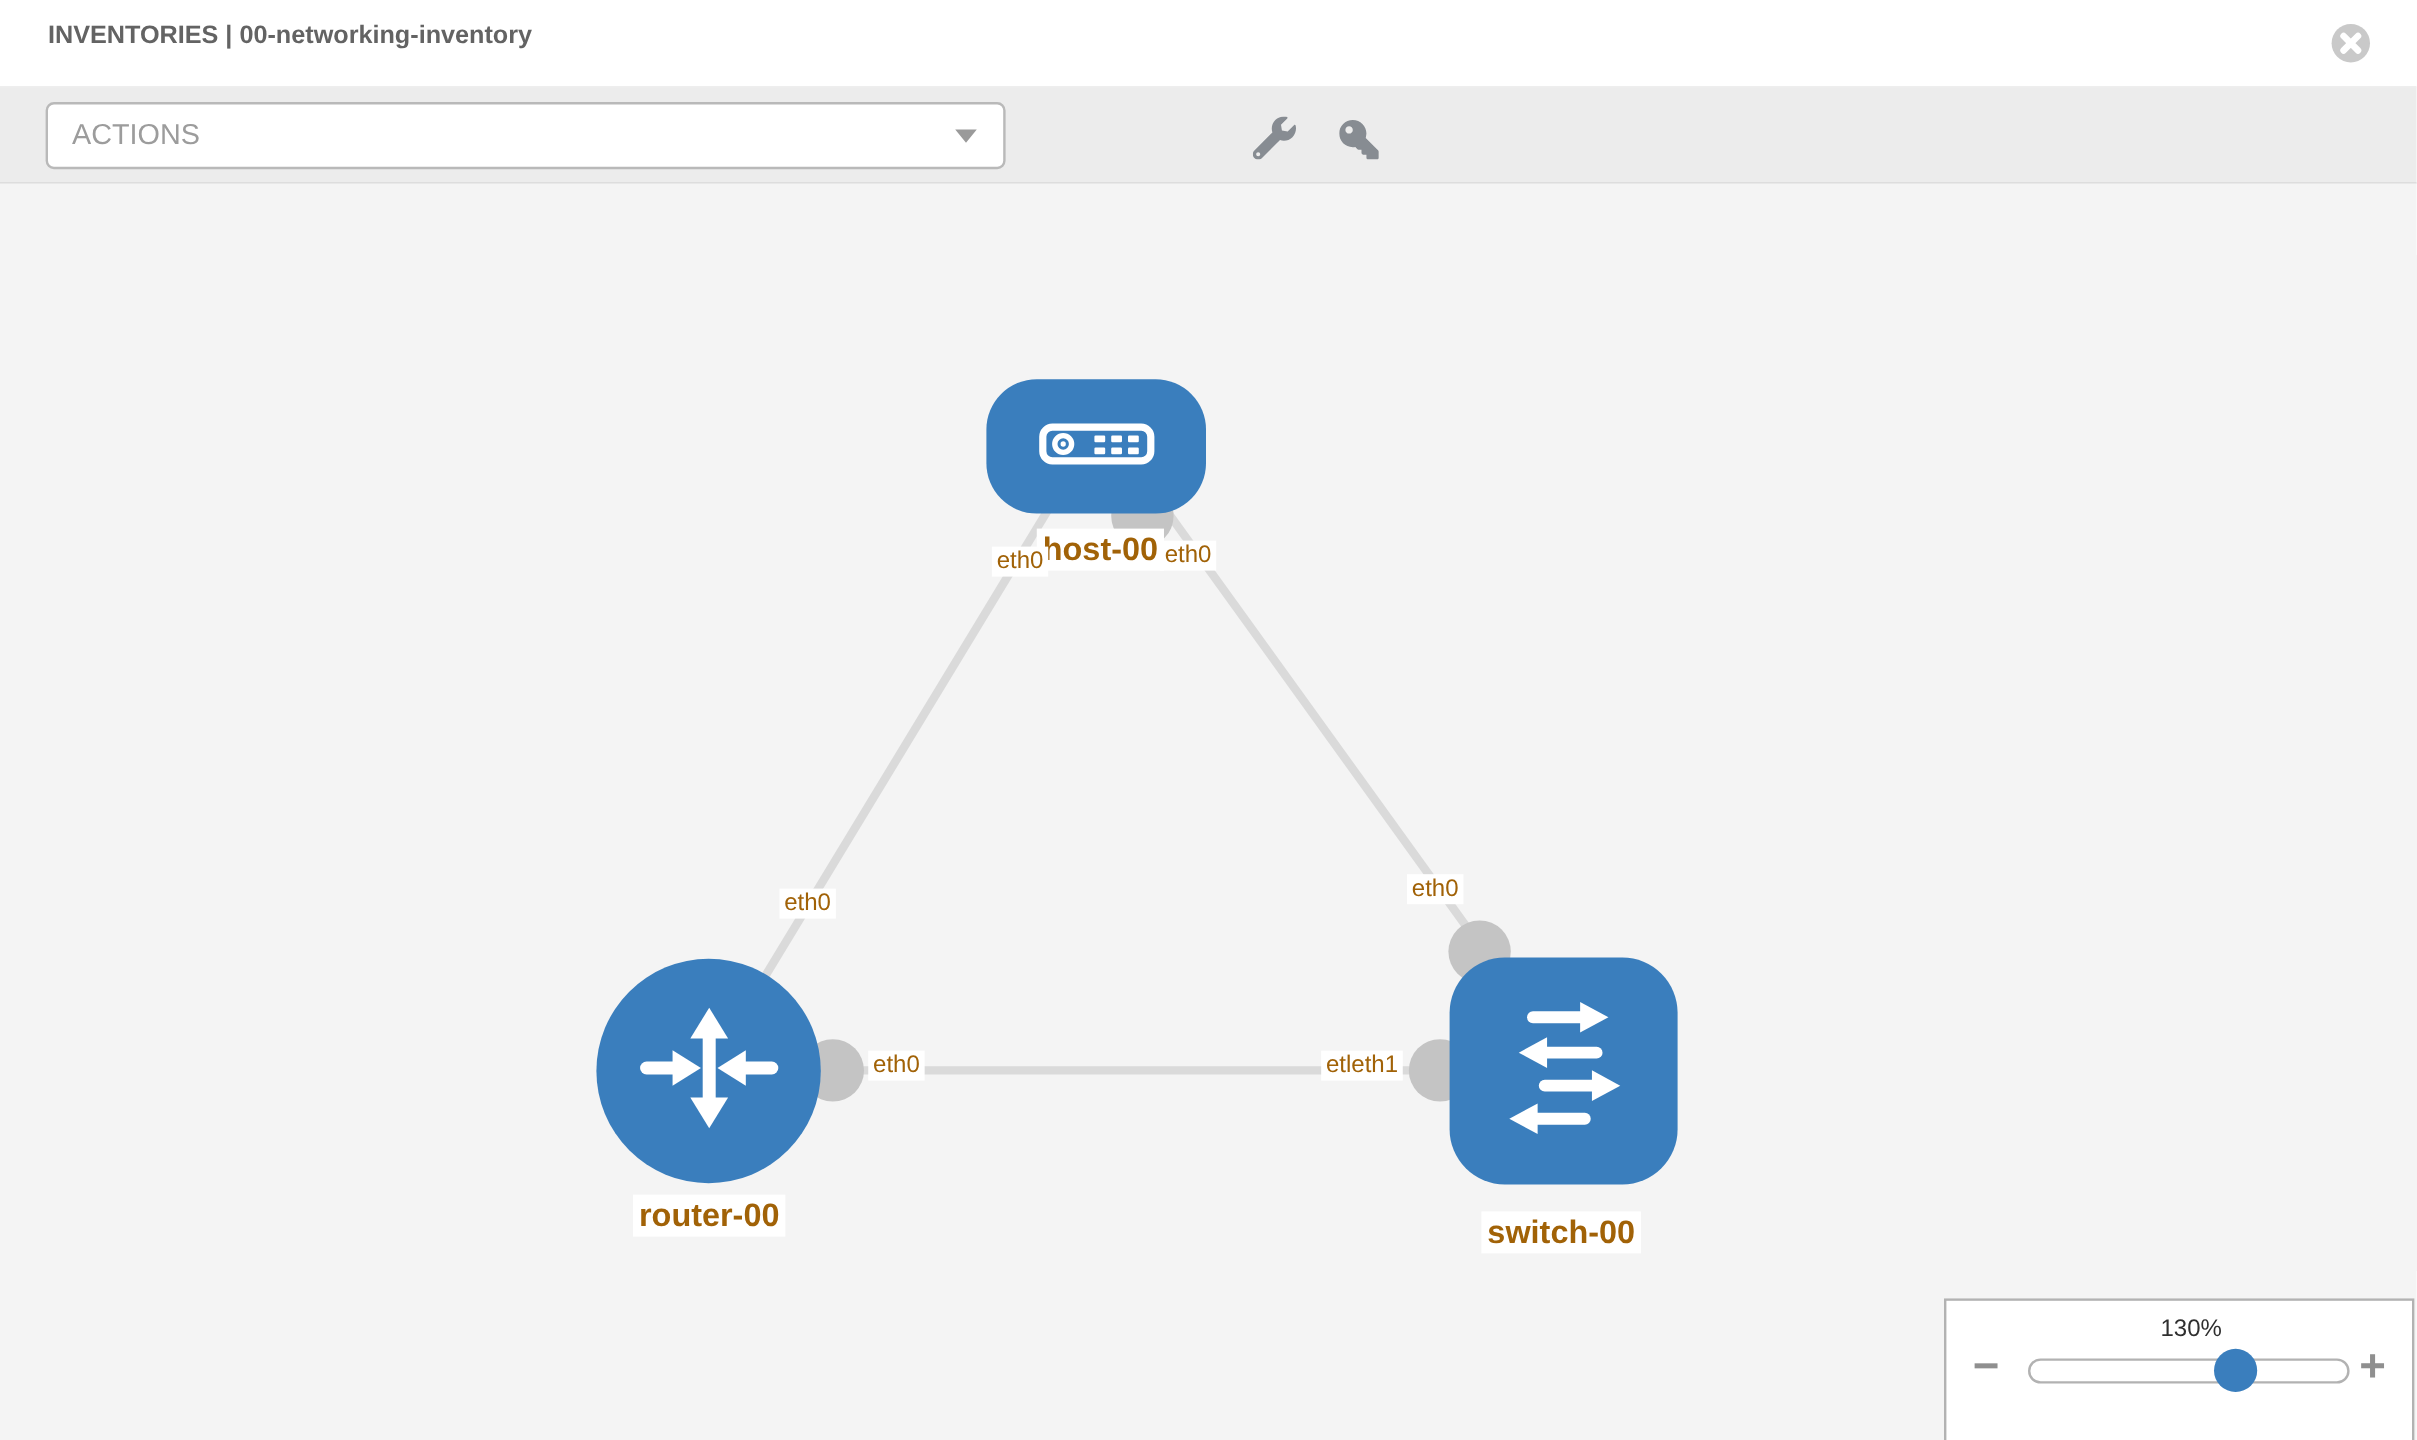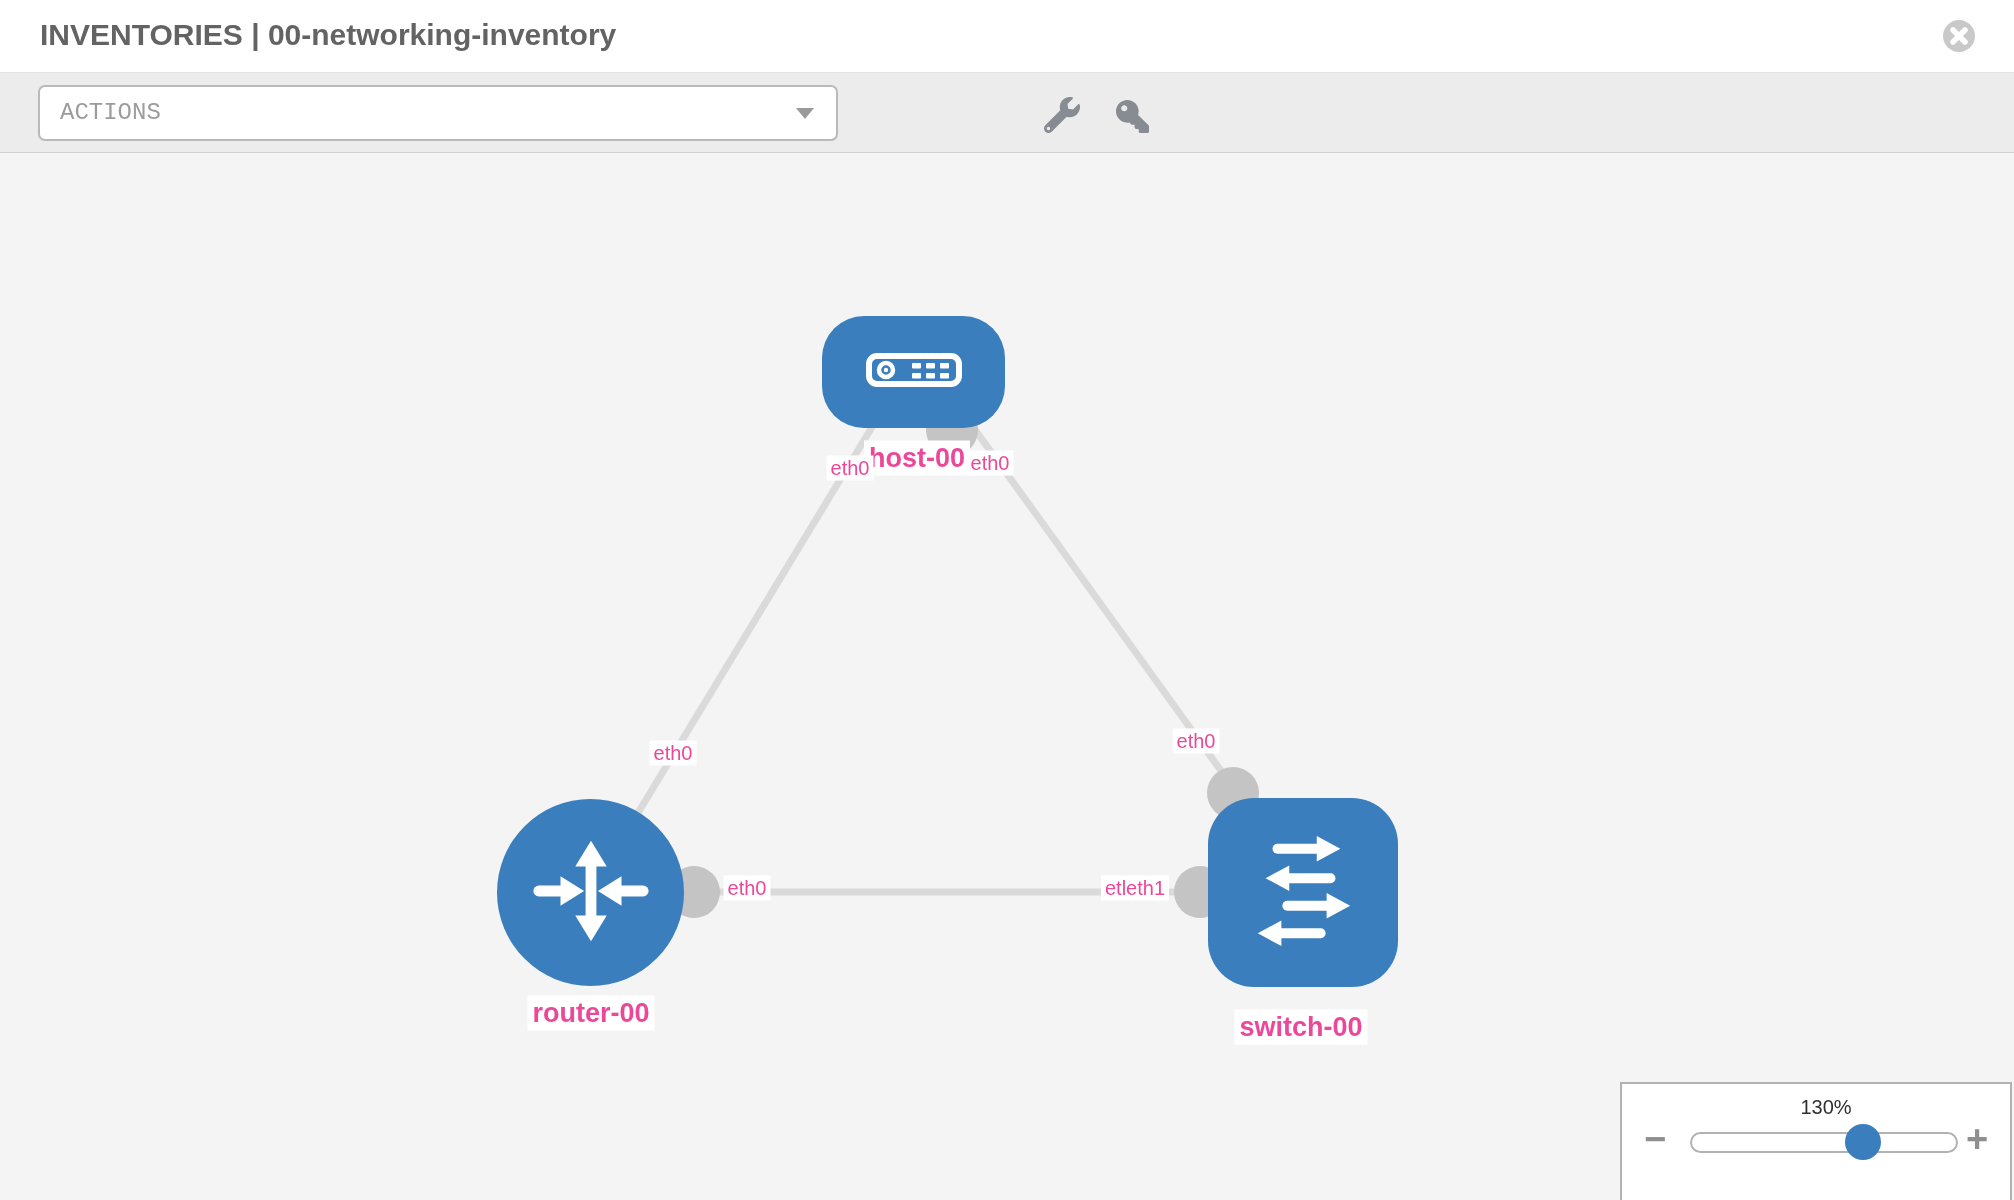--- a/index.html
+++ b/index.html
@@ -3,38 +3,38 @@
 <meta charset="utf-8">
 <style>
   html,body{margin:0;padding:0;background:#fff;}
   #app{
     position:relative;width:2014px;height:1200px;overflow:hidden;
     font-family:"Liberation Sans","DejaVu Sans",sans-serif;
     background:#fff;
   }
   
   .header{position:absolute;left:0;top:0;width:2014px;height:72px;background:#fff;border-bottom:1px solid #e3e3e3;}
-  .header-title{position:absolute;left:40px;top:18px;font-size:30px;font-weight:bold;color:#636363;letter-spacing:0;}
+  .header-title{position:absolute;left:40px;top:18px;font-size:21px;font-weight:bold;color:#636363;letter-spacing:0;}
   .close-btn{position:absolute;left:1942px;top:19px;width:34px;height:34px;cursor:pointer;background:none;border:none;padding:0;}
   
   .toolbar{position:absolute;left:0;top:73px;width:2014px;height:79px;background:#ececec;border-bottom:1px solid #d2d2d2;}
-  .select-box{position:absolute;top:12px;height:56px;background:#fff;border:2px solid #b9b9b9;border-radius:7px;box-sizing:border-box;cursor:pointer;font-family:Liberation Mono, monospace;}
+  .select-box{position:absolute;top:12px;height:56px;background:#fff;border:2px solid #b9b9b9;border-radius:7px;box-sizing:border-box;cursor:pointer;}
   .select-box .select-label{position:absolute;left:20px;top:0;line-height:52px;font-size:24px;color:#9c9c9c;}
   .caret{position:absolute;right:22px;top:21px;width:0;height:0;border-left:9px solid transparent;border-right:9px solid transparent;border-top:11px solid #9a9a9a;}
   .actions-box{left:38px;width:800px;}
   .search-box{left:1183px;width:795px;}
   .tool-icon-btn{position:absolute;background:none;border:none;padding:0;cursor:pointer;}
   
   .canvas{position:absolute;left:0;top:153px;width:2014px;height:1047px;background:#f4f4f4;}
   .net-svg{position:absolute;left:0;top:0;}
   .node{position:absolute;background:#3a7ebd;display:flex;align-items:center;justify-content:center;cursor:pointer;}
   .node-host{left:822px;top:163px;width:183px;height:112px;border-radius:42px;}
   .node-router{left:497px;top:646px;width:187px;height:187px;border-radius:50%;}
   .node-switch{left:1208px;top:645px;width:190px;height:189px;border-radius:46px;}
-  .net-label{position:absolute;transform:translate(-50%,-50%);background:#fff;color:#ec4899;white-space:nowrap;padding:2px 5px;}
+  .net-label{position:absolute;transform:translate(-50%,-50%);background:#fff;color:#a16207;white-space:nowrap;padding:2px 5px;}
   .node-name{font-size:27px;font-weight:bold;}
   .if-label{font-size:20px;padding:1px 4px;}
   
   .zoom-panel{position:absolute;left:1620px;top:929px;width:392px;height:140px;background:#fff;border:2px solid #b2b2b2;box-sizing:border-box;}
   .zoom-level{position:absolute;left:14px;top:12px;width:380px;text-align:center;font-size:20px;color:#2f2f2f;}
   .zoom-minus,.zoom-plus{position:absolute;top:36px;font-size:38px;font-weight:bold;color:#8f8f8f;line-height:38px;background:none;border:none;padding:0;cursor:pointer;}
   .zoom-minus{left:22px;}
   .zoom-plus{left:344px;}
   .zoom-track{position:absolute;left:68px;top:48px;width:268px;height:21px;border:2px solid #b2b2b2;border-radius:12px;background:#fff;box-sizing:border-box;cursor:pointer;}
   .zoom-knob{position:absolute;left:153px;top:-10px;width:36px;height:36px;border-radius:50%;background:#3a7ebd;cursor:grab;}

